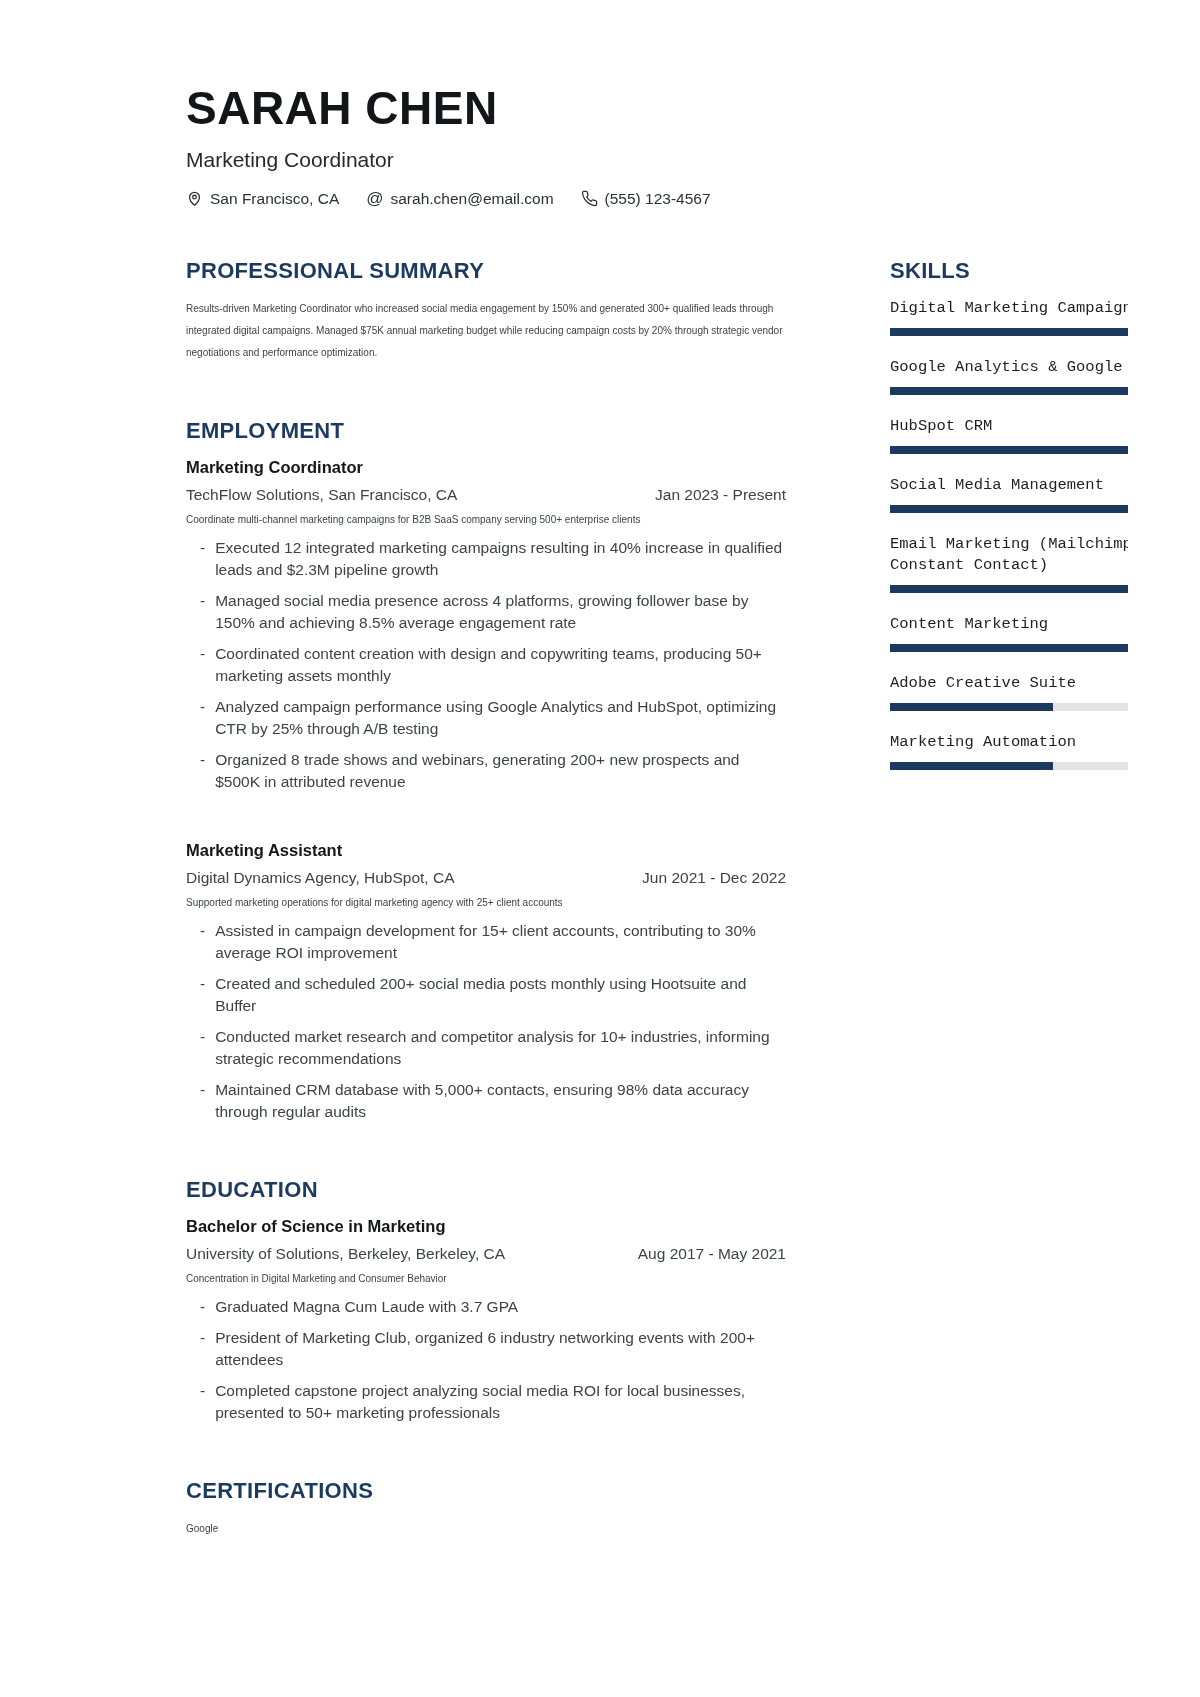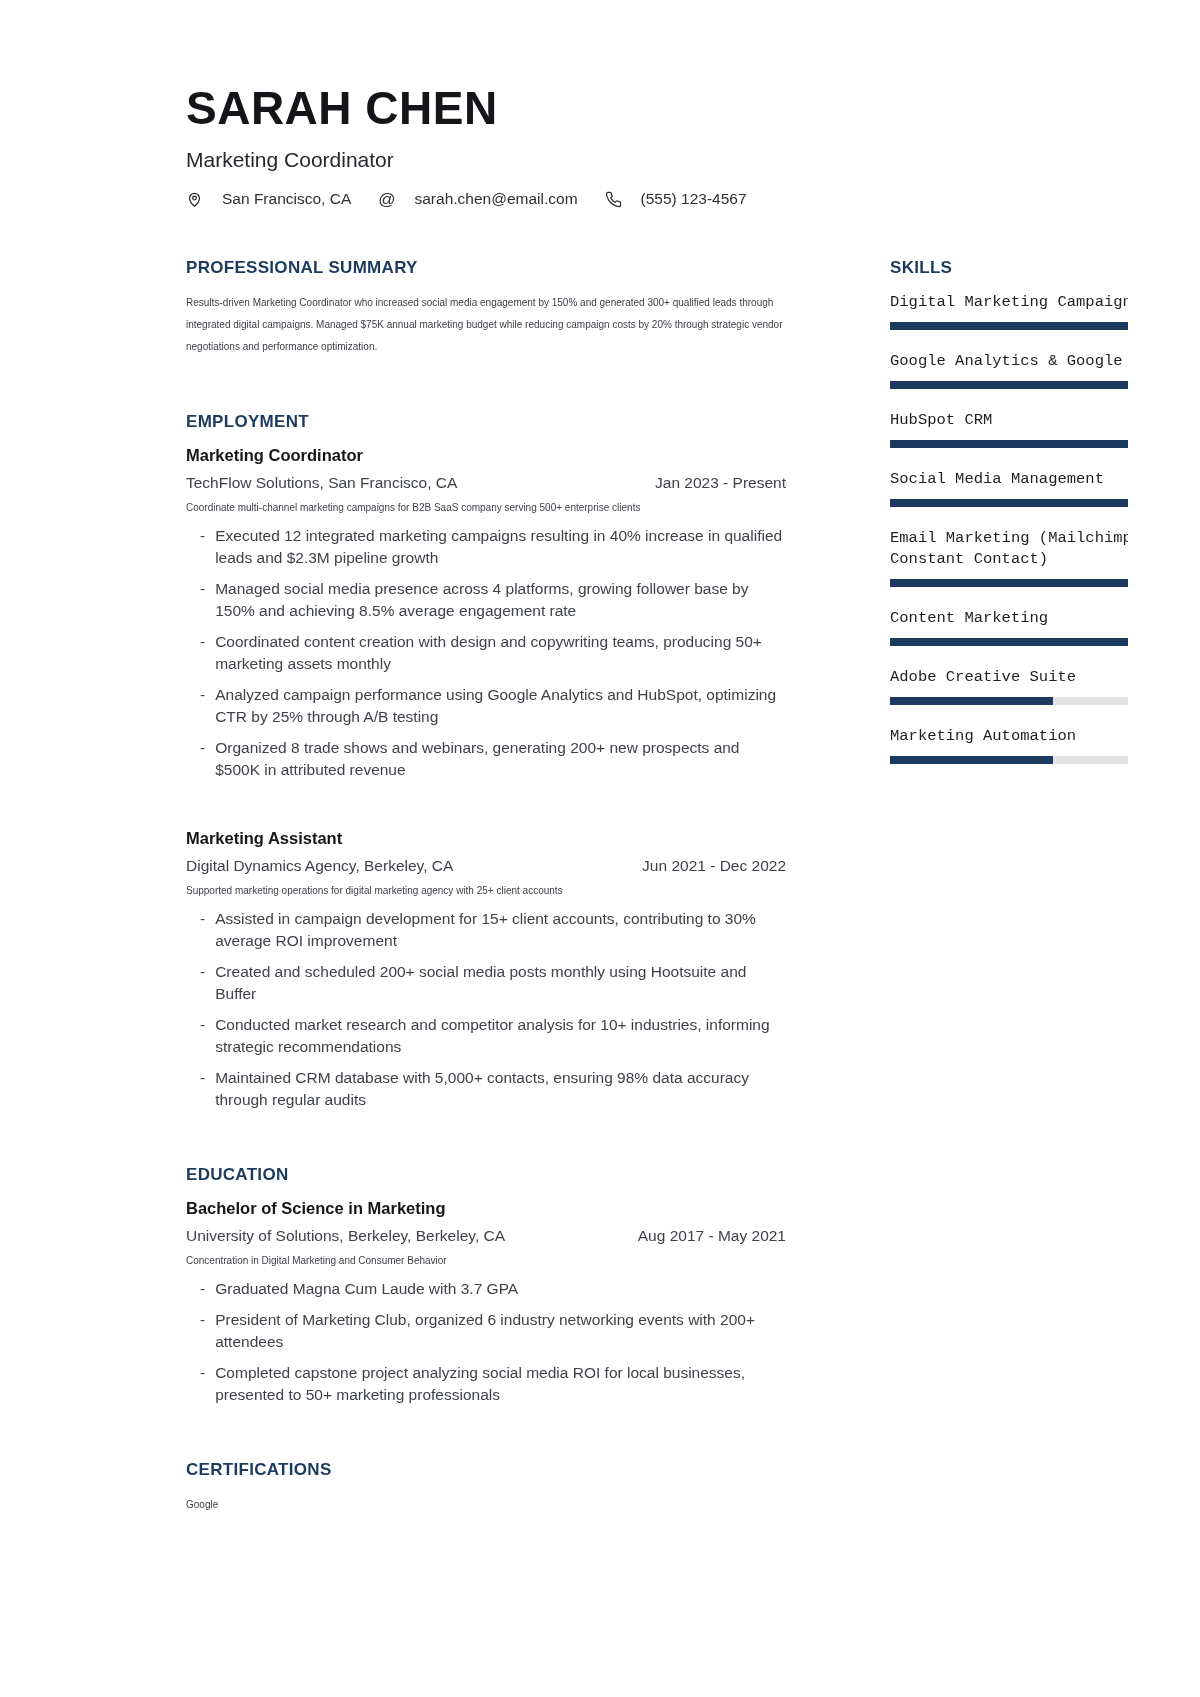--- a/index.html
+++ b/index.html
@@ -33,36 +33,36 @@
     color: #26282d;
   }
   .contact-row {
     margin-top: 18px;
     display: flex;
     align-items: center;
     gap: 27px;
     font-size: 15.5px;
     color: #2c2f34;
   }
-  .contact-item { display: flex; align-items: center; gap: 19px; }
+  .contact-item { display: flex; align-items: flex-start; gap: 7px; }
   .contact-item svg { width: 17px; height: 17px; stroke: #2c2f34; }
   .at-glyph { font-size: 17px; line-height: 1; color: #2c2f34; }
   
   .columns {
     display: flex;
     gap: 104px;
     margin-top: 50px;
     align-items: flex-start;
   }
   .left-col { flex: 0 0 600px; width: 600px; }
   .right-col { flex: 0 0 325px; width: 325px; }
   
   h2.sec-heading {
     margin: 0 0 14px 0;
-    font-size: 17px;
+    font-size: 22px;
     font-weight: 700;
     letter-spacing: 0.3px;
     color: #1c3a5e;
   }
   section + section { margin-top: 54px; }
   .body-text { font-size: 10px; line-height: 22px; margin: 0; color: #3e4248; }
   
   .entry { margin-top: 24px; }
   .entry:first-of-type { margin-top: 0; }
   .entry + .entry { margin-top: 48px; }
@@ -180,21 +180,21 @@
             <li>
                 <span class="dash">-</span>
                 <span>Organized 8 trade shows and webinars, generating 200+ new prospects and $500K in attributed revenue</span>
               </li>
           </ul>
         </article>
 
         <article class="entry">
           <h3 class="entry-title">Marketing Assistant</h3>
           <div class="meta-row">
-            <span>Digital Dynamics Agency, Berkeley, CA</span>
+            <span>Digital Dynamics Agency, HubSpot, CA</span>
             <span class="dates">Jun 2021 - Dec 2022</span>
           </div>
           <p class="body-text">Supported marketing operations for digital marketing agency with 25+ client accounts</p>
           <ul class="bullets">
             <li>
                 <span class="dash">-</span>
                 <span>Assisted in campaign development for 15+ client accounts, contributing to 30% average ROI improvement</span>
               </li>
             <li>
                 <span class="dash">-</span>

